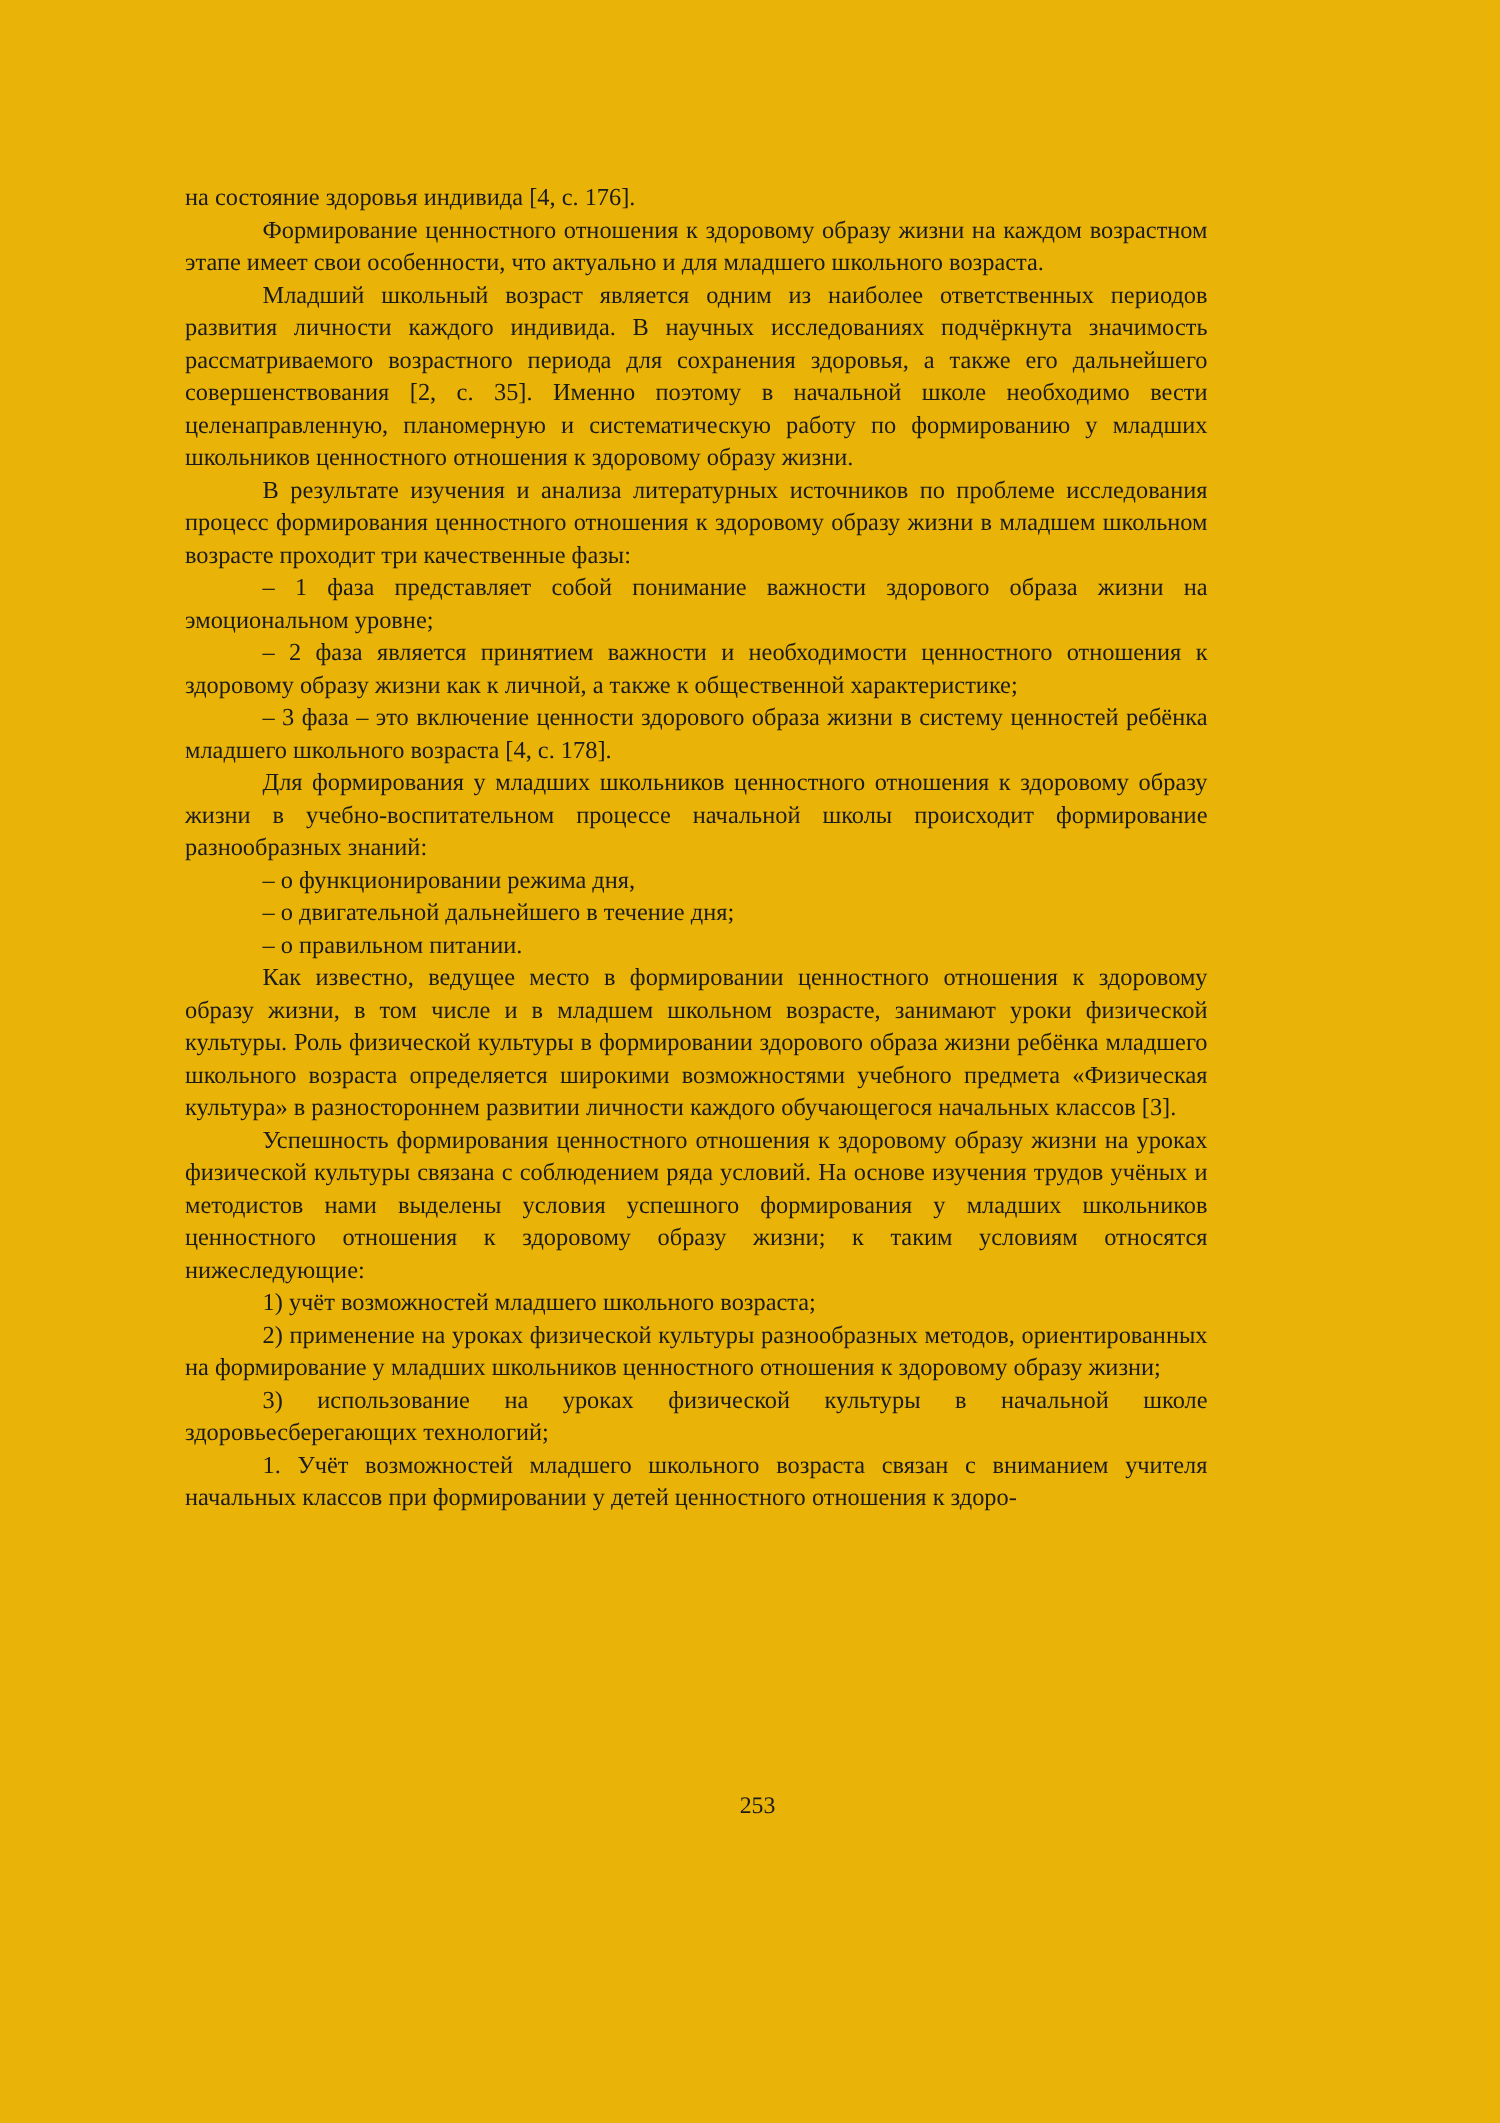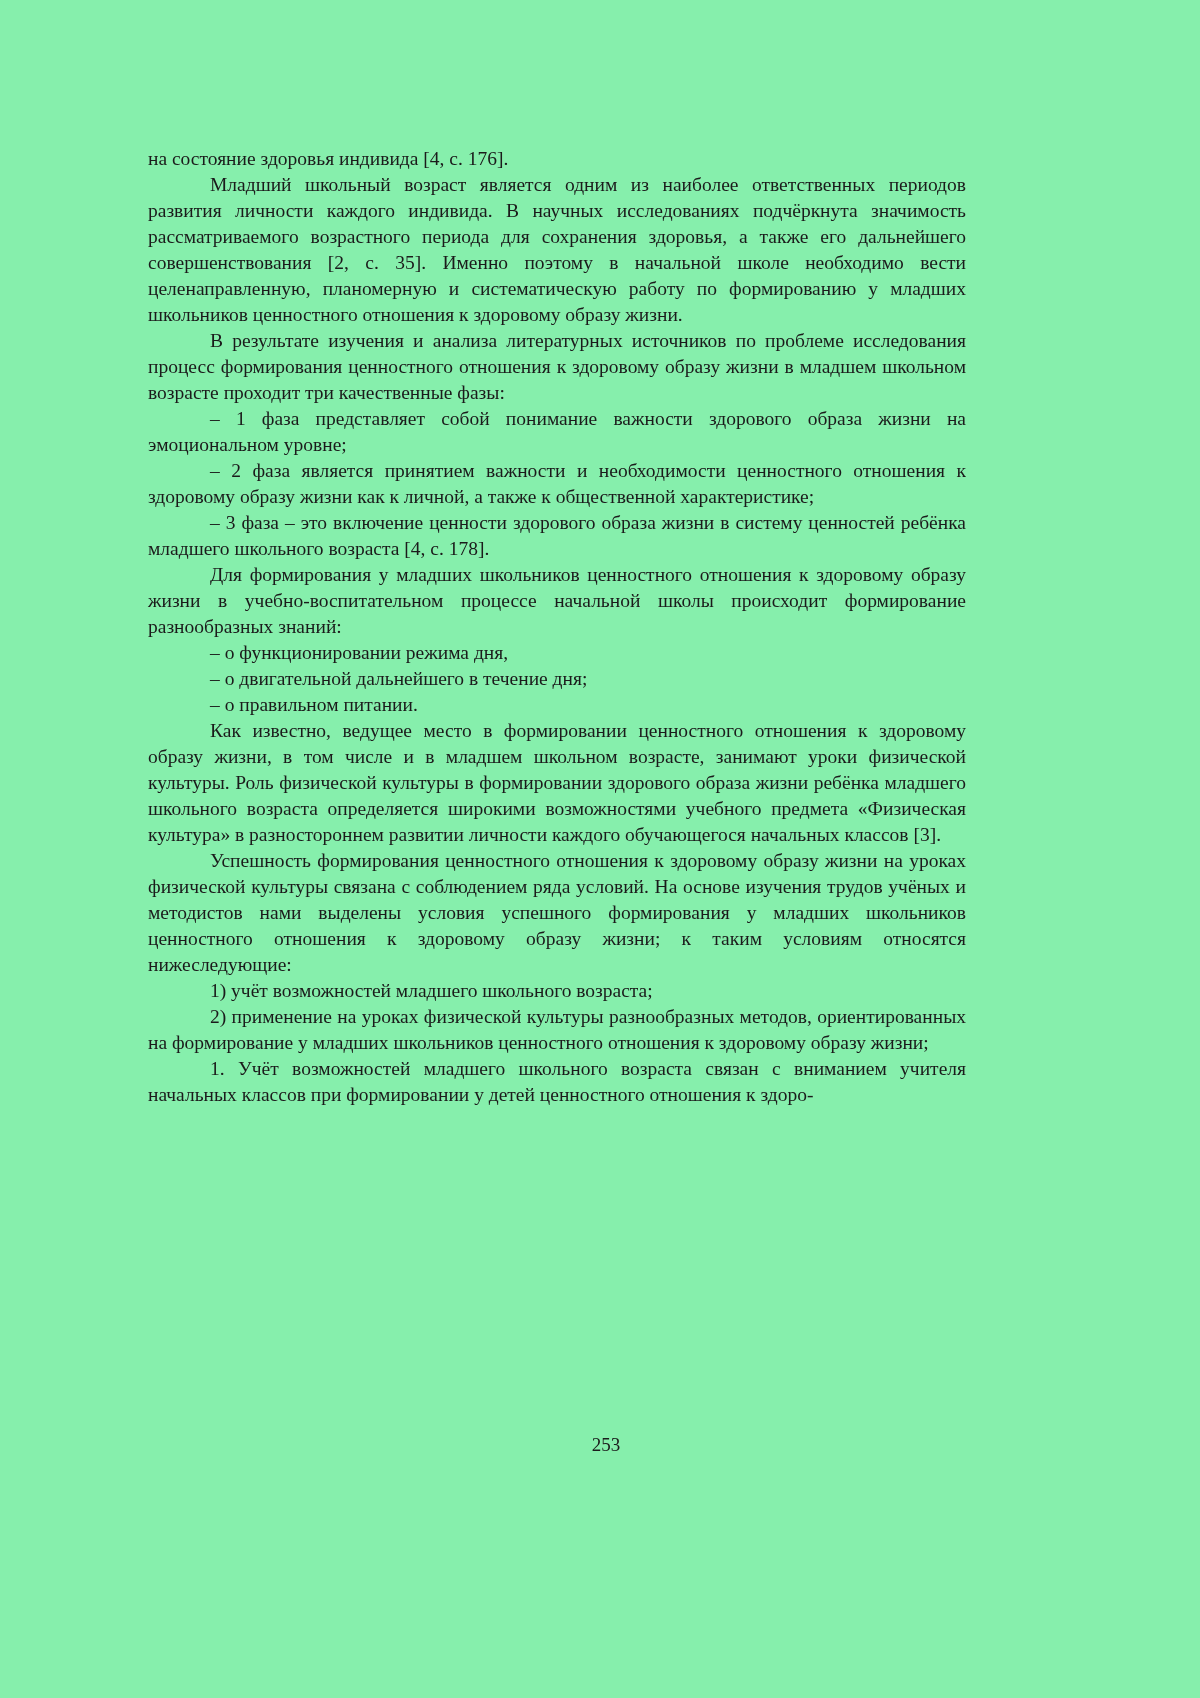--- a/index.html
+++ b/index.html
@@ -2,21 +2,21 @@
 <html lang="ru"><head>
 <meta charset="utf-8">
 <style>
   * { margin: 0; padding: 0; box-sizing: border-box; }
   html, body { background: #e8e8e8; }
   .page {
     position: relative;
     width: 1200px;
     height: 1698px;
     margin: 0 auto;
-    background: #86efac;
+    background: #eab308;
     color: #1b1b1b;
     font-family: "Liberation Serif", "DejaVu Serif", serif;
     overflow: hidden;
   }
   .text-block {
     position: absolute;
     left: 148px;
     top: 146px;
     width: 818px;
     font-size: 19.5px;
@@ -36,29 +36,31 @@
     font-size: 19px;
     padding-left: 12px;
   }
 </style>
 </head>
 <body>
 
 <div class="page">
   <div class="text-block">
     <p class="para no-indent">на состояние здоровья индивида [4, с. 176].</p>
+    <p class="para">Формирование ценностного отношения к здоровому образу жизни на каждом возрастном этапе имеет свои особенности, что актуально и для младшего школьного возраста.</p>
     <p class="para">Младший школьный возраст является одним из наиболее ответственных периодов развития личности каждого индивида. В научных исследованиях подчёркнута значимость рассматриваемого возрастного периода для сохранения здоровья, а также его дальнейшего совершенствования [2, с. 35]. Именно поэтому в начальной школе необходимо вести целенаправленную, планомерную и систематическую работу по формированию у младших школьников ценностного отношения к здоровому образу жизни.</p>
     <p class="para">В результате изучения и анализа литературных источников по проблеме исследования процесс формирования ценностного отношения к здоровому образу жизни в младшем школьном возрасте проходит три качественные фазы:</p>
     <p class="para">– 1 фаза представляет собой понимание важности здорового образа жизни на эмоциональном уровне;</p>
     <p class="para">– 2 фаза является принятием важности и необходимости ценностного отношения к здоровому образу жизни как к личной, а также к общественной характеристике;</p>
     <p class="para">– 3 фаза – это включение ценности здорового образа жизни в систему ценностей ребёнка младшего школьного возраста [4, с. 178].</p>
     <p class="para">Для формирования у младших школьников ценностного отношения к здоровому образу жизни в учебно-воспитательном процессе начальной школы происходит формирование разнообразных знаний:</p>
     <p class="para">– о функционировании режима дня,</p>
     <p class="para">– о двигательной дальнейшего в течение дня;</p>
     <p class="para">– о правильном питании.</p>
     <p class="para">Как известно, ведущее место в формировании ценностного отношения к здоровому образу жизни, в том числе и в младшем школьном возрасте, занимают уроки физической культуры. Роль физической культуры в формировании здорового образа жизни ребёнка младшего школьного возраста определяется широкими возможностями учебного предмета «Физическая культура» в разностороннем развитии личности каждого обучающегося начальных классов [3].</p>
     <p class="para">Успешность формирования ценностного отношения к здоровому образу жизни на уроках физической культуры связана с соблюдением ряда условий. На основе изучения трудов учёных и методистов нами выделены условия успешного формирования у младших школьников ценностного отношения к здоровому образу жизни; к таким условиям относятся нижеследующие:</p>
     <p class="para">1) учёт возможностей младшего школьного возраста;</p>
     <p class="para">2) применение на уроках физической культуры разнообразных методов, ориентированных на формирование у младших школьников ценностного отношения к здоровому образу жизни;</p>
+    <p class="para">3) использование на уроках физической культуры в начальной школе здоровьесберегающих технологий;</p>
     <p class="para">1. Учёт возможностей младшего школьного возраста связан с вниманием учителя начальных классов при формировании у детей ценностного отношения к здоро-</p>
   </div>
   <div class="page-number">253</div>
 </div>
 
 </body></html>

